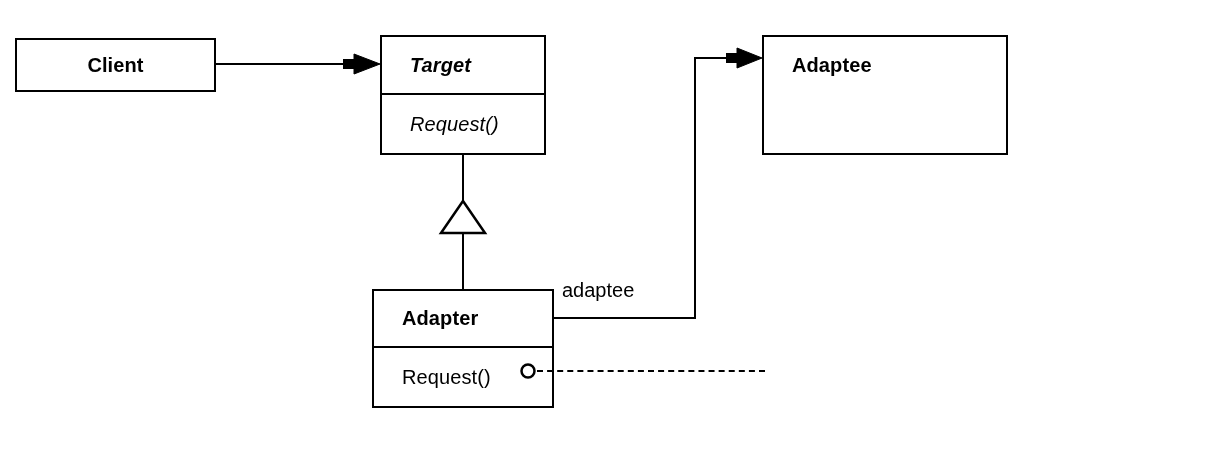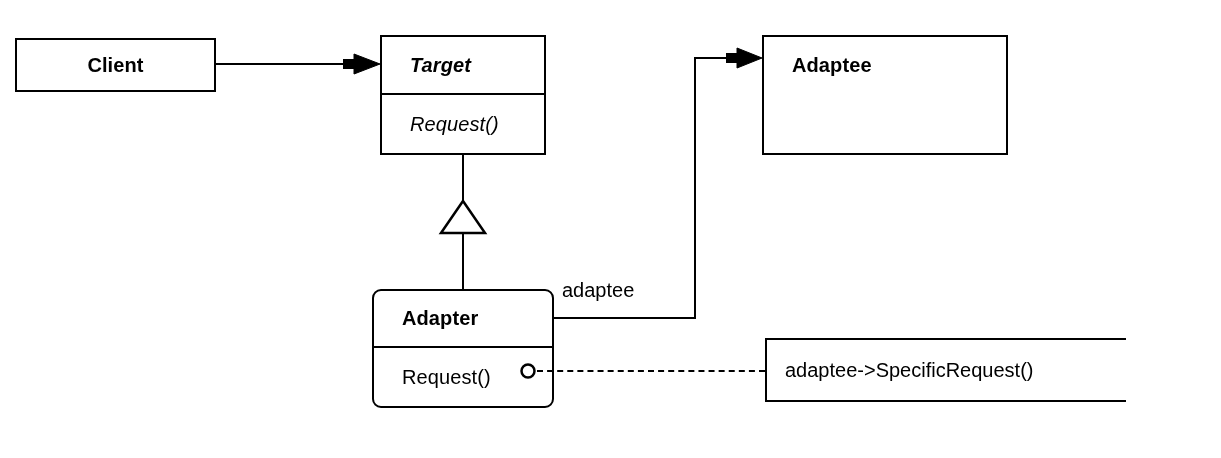--- a/index.html
+++ b/index.html
@@ -128,40 +128,29 @@
       <span class="cop abstract">Request()</span>
     </div>
   </div>
 
   <div class="uml-class" style="left:762px; top:35px; width:246px; height:120px;">
     <div class="uml-compartment" style="height:56px;">
       <span class="cname">Adaptee</span>
     </div>
   </div>
 
-  <div class="uml-class" style="left:372px; top:289px; width:182px; height:119px;border-radius:9px;">
+  <div class="uml-class" style="left:372px; top:289px; width:182px; height:119px;">
     <div class="uml-compartment" style="height:55px;">
       <span class="cname">Adapter</span>
     </div>
     <div class="uml-compartment" style="height:60px;">
       <span class="cop">Request()</span>
     </div>
   </div>
 
-  <div class="uml-note" style="left:765px; top:338px; width:431px; height:64px;">
-    <span class="note-text">adaptee-&gt;SpecificRequest()</span>
-    <svg class="note-fold" viewBox="0 0 30 30" style="position:absolute;right:-2px;top:-2px;width:30px;height:30px;">
-      <polygon points="0,0 30,0 30,30" fill="#a8a8a8" stroke="none"></polygon>
-      <polyline points="0,0 30,30" fill="none" stroke="#000000" stroke-width="2.5"></polyline>
-      <polygon points="2,2 26,26 2,26" fill="#ffffff" stroke="none"></polygon>
-      <polyline points="2,2 26,26" fill="none" stroke="#000000" stroke-width="2.5"></polyline>
-      <polyline points="3,26 26,26" fill="none" stroke="#000000" stroke-width="2.5"></polyline>
-      <polyline points="3,3 3,26" fill="none" stroke="#000000" stroke-width="2.5"></polyline>
-    </svg>
-  </div>
 
   <div class="seg h" style="left:216px; top:63px; width:127px;"></div>
 
   <div class="seg v" style="left:462px; top:155px; height:48px;"></div>
   <div class="seg v" style="left:462px; top:232px; height:58px;"></div>
 
   <div class="seg h" style="left:554px; top:317px; width:142px;"></div>
   <div class="seg v" style="left:694px; top:57px; height:262px;"></div>
   <div class="seg h" style="left:694px; top:57px; width:50px;"></div>
   <span class="edge-label" style="left:562px; top:279px;">adaptee</span>

